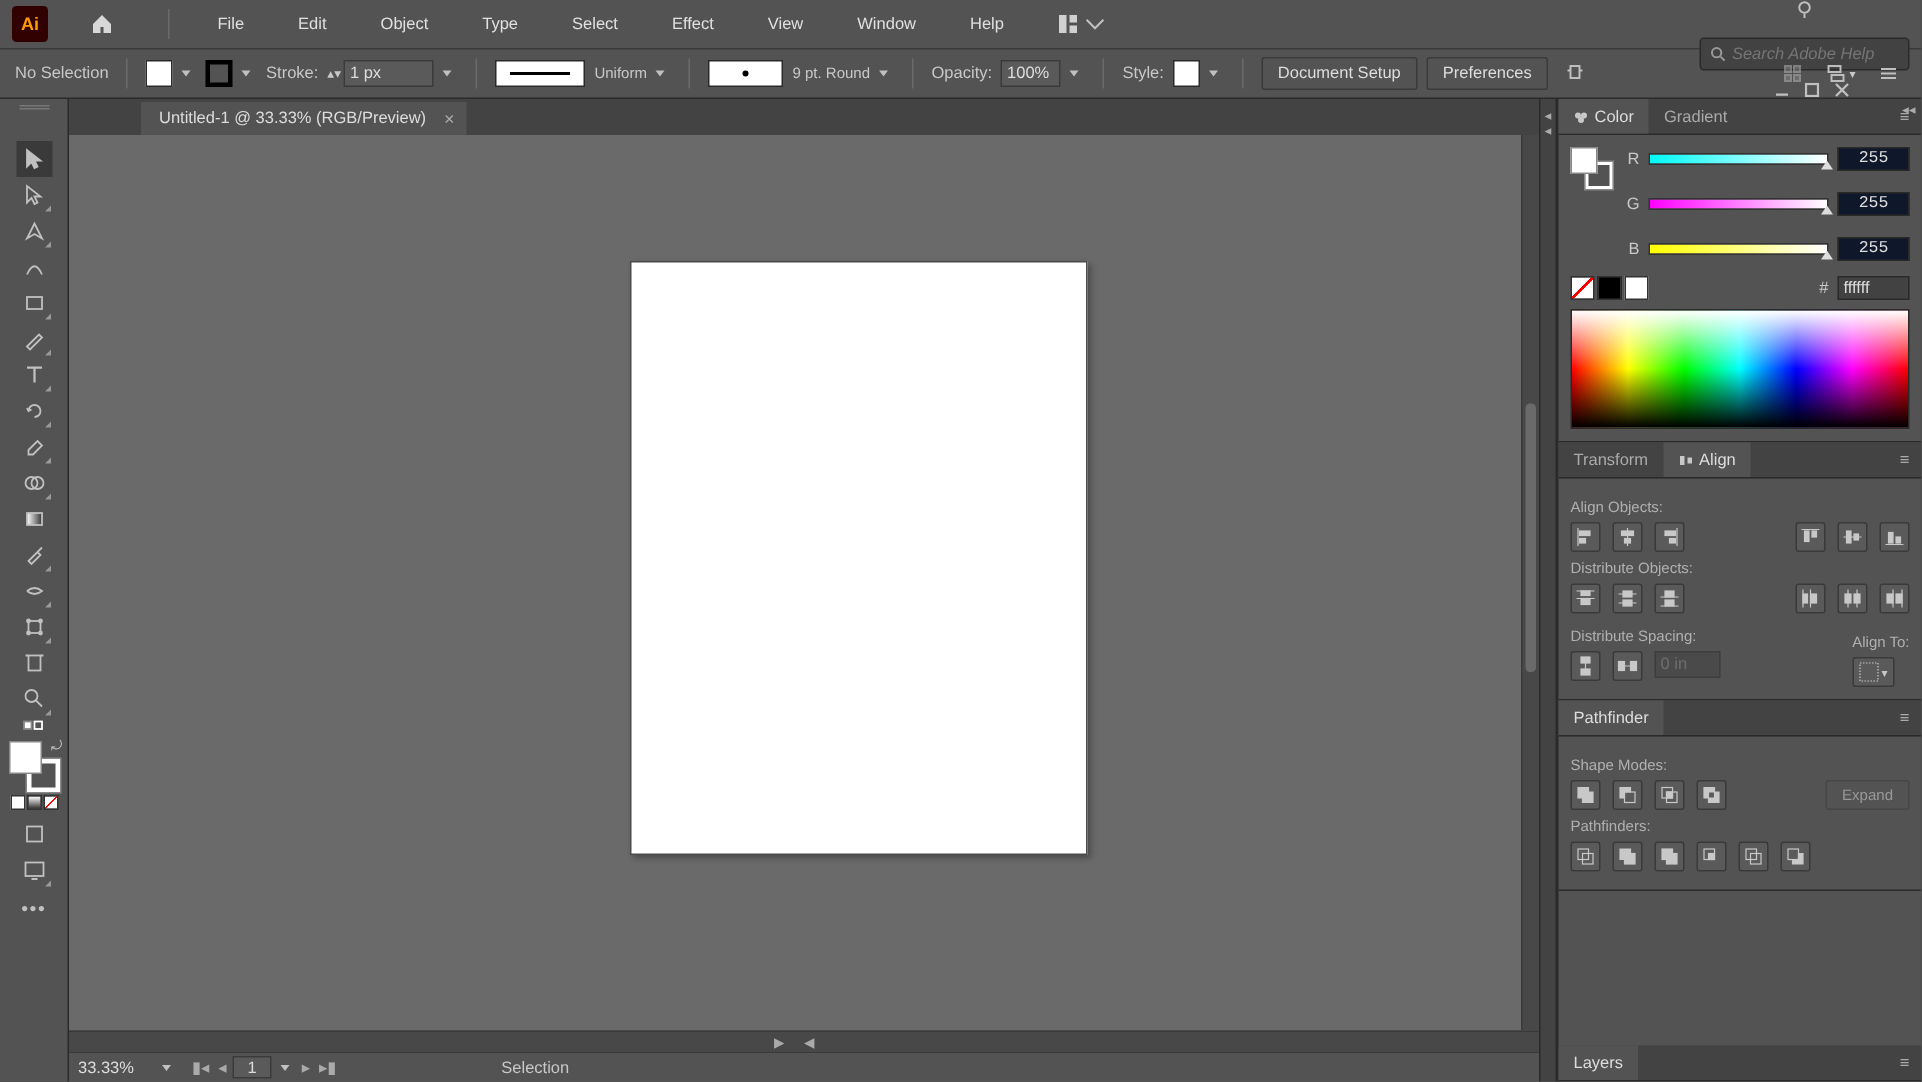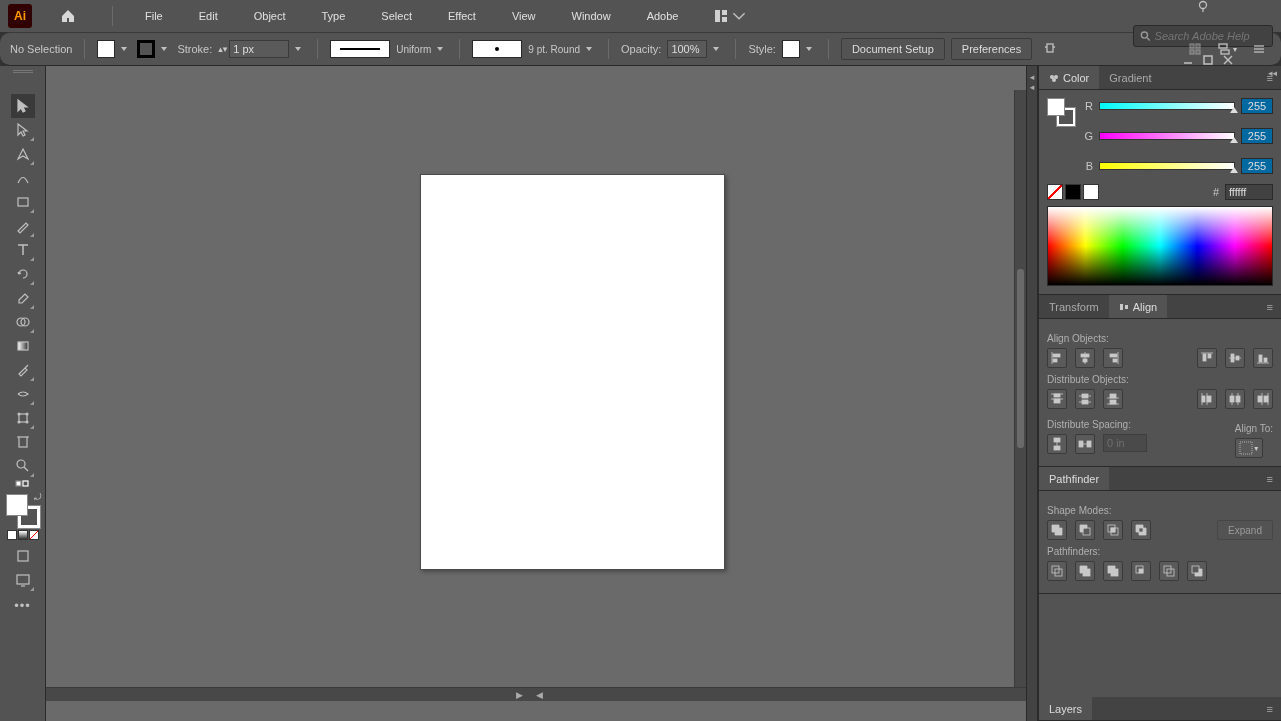--- a/index.html
+++ b/index.html
@@ -14,21 +14,21 @@
 .wkspace svg { width:14px; height:14px; fill:#d0d0d0; }
 .menubar-right { margin-left:auto; display:flex; align-items:center; gap:6px;flex-direction:column; }
 .ic-btn { width:24px; height:24px; display:flex; align-items:center; justify-content:center; cursor:pointer; }
 .ic-btn svg { width:14px; height:14px; fill:none; stroke:#c0c0c0; stroke-width:1.3; }
 .search-box { display:flex; align-items:center; background:#424242; border:1px solid #2a2a2a; border-radius:3px; padding:2px 6px; width:140px; height:22px; }
 .search-box svg { width:12px; height:12px; fill:none; stroke:#999; stroke-width:1.5; margin-right:4px; }
 .search-box input { background:transparent; border:none; outline:none; color:#999; width:100%; font-style:italic; }
 .win-btns { display:flex; gap:6px; margin-left:10px; }
 .win-btns div { width:14px; height:14px; cursor:pointer; display:flex; align-items:center; justify-content:center; }
 .win-btns svg { width:10px; height:10px; stroke:#c0c0c0; stroke-width:1.5; fill:none; }
-.ctrlbar { height:34px; background:#535353; border-top:1px solid #3a3a3a; border-bottom:1px solid #2a2a2a; display:flex; align-items:center; padding:0 10px; gap:6px;border-radius:10px; }
+.ctrlbar { height:34px; background:#535353; border-top:1px solid #3a3a3a; border-bottom:1px solid #2a2a2a; display:flex; align-items:center; padding:0 10px; gap:6px; }
 .ctrl-label { color:#c8c8c8; font-size:11px; }
 .swatch { width:18px; height:18px; border:1px solid #2a2a2a; cursor:pointer; }
 .dd-arrow { width:0; height:0; border-left:3px solid transparent; border-right:3px solid transparent; border-top:4px solid #c0c0c0; margin:0 4px; cursor:pointer; }
 .stroke-prev { width:60px; height:18px; background:#fff; display:flex; align-items:center; justify-content:center; border:1px solid #2a2a2a; }
 .stroke-prev .line { width:40px; height:2px; background:#000; }
 .brush-prev { width:50px; height:18px; background:#fff; border:1px solid #2a2a2a; display:flex; align-items:center; justify-content:center; gap:3px; }
 .brush-prev .dot { width:4px; height:4px; background:#000; border-radius:50%; }
 .num-fld { width:60px; height:18px; background:#5a5a5a; border:1px solid #3a3a3a; color:#ddd; padding:0 3px; }
 .btn { height:22px; padding:0 10px; background:#535353; border:1px solid #3a3a3a; color:#ddd; cursor:pointer; display:inline-flex; align-items:center; border-radius:2px; }
 .ctrlbar-right { margin-left:auto; display:flex; align-items:center; gap:8px; }
@@ -77,21 +77,21 @@
 .pbody { padding:8px; border-bottom:1px solid #2a2a2a; }
 .color-panel { display:flex; gap:8px; }
 .mini-fs { width:28px; height:28px; position:relative; flex-shrink:0; }
 .mini-fs .f { position:absolute; top:0; left:0; width:18px; height:18px; background:#fff; border:1px solid #888; }
 .mini-fs .s { position:absolute; bottom:0; right:0; width:18px; height:18px; background:#535353; border:2px solid #fff; box-shadow:0 0 0 1px #888; }
 .sliders { flex:1; display:flex; flex-direction:column; gap:14px; }
 .slider-row { display:flex; align-items:center; gap:6px; }
 .slider-row .lbl { width:10px; text-align:right; }
 .slider-row .track { flex:1; height:8px; position:relative; border:1px solid #333; }
 .slider-row .track .thumb { position:absolute; right:-4px; top:4px; width:0; height:0; border-left:4px solid transparent; border-right:4px solid transparent; border-bottom:6px solid #ddd; }
-.slider-row input { width:32px; height:16px; background:#0369a1; border:1px solid #2a2a2a; color:#ddd; text-align:center; }
+.slider-row input { width:48px; height:16px; background:#0f172a; border:1px solid #2a2a2a; color:#ddd; text-align:center;font-family:Liberation Mono, monospace; }
 .track.r { background:linear-gradient(to right,#00f9f9,#fff); }
 .track.g { background:linear-gradient(to right,#f0f,#fff); }
 .track.b { background:linear-gradient(to right,#ff0,#fff); }
 .hex-row { display:flex; align-items:center; gap:6px; margin-top:10px; }
 .hex-swatches { display:flex; gap:2px; }
 .hex-swatches div { width:16px; height:16px; border:1px solid #333; }
 .hex-row .hash { margin-left:auto; }
 .hex-row input { width:48px; height:16px; background:#424242; border:1px solid #2a2a2a; color:#ddd; padding:0 3px; }
 .spectrum { height:80px; margin-top:6px; background:
   linear-gradient(to bottom, rgba(255,255,255,1), rgba(255,255,255,0) 50%, rgba(0,0,0,0) 50%, rgba(0,0,0,1)),
@@ -117,21 +117,21 @@
     </div>
   <div class="menu-sep"></div>
   <div class="menu-item">File</div>
   <div class="menu-item">Edit</div>
   <div class="menu-item">Object</div>
   <div class="menu-item">Type</div>
   <div class="menu-item">Select</div>
   <div class="menu-item">Effect</div>
   <div class="menu-item">View</div>
   <div class="menu-item">Window</div>
-  <div class="menu-item">Adobe</div>
+  <div class="menu-item">Help</div>
   <div class="wkspace">
     <svg viewBox="0 0 14 14">
         <rect x="1" y="1" width="5" height="12"></rect>
         <rect x="8" y="1" width="5" height="5"></rect>
         <rect x="8" y="8" width="5" height="5"></rect>
       </svg>
     <svg viewBox="0 0 10 10">
         <path d="M1 3 L5 7 L9 3" fill="none" stroke="#c0c0c0"></path>
       </svg>
   </div>
@@ -396,28 +396,47 @@
         <svg viewBox="0 0 16 16">
           <rect x="2" y="3" width="12" height="9"></rect>
           <line x1="6" y1="14" x2="10" y2="14"></line>
         </svg>
         <div class="corner"></div>
       </div>
     <div class="ellipsis">•••</div>
   </div>
 
   <div class="canvas-area">
+    <div class="tab-strip" style="position:absolute;top:0;left:0;right:0;background:#434343">
+      <div class="doc-tab">
+        <span>Untitled-1 @ 33.33% (RGB/Preview)</span>
+        <span class="x">×</span>
+      </div>
+    </div>
     <div class="right-arrows" style="top:26px">▸▸</div>
     <div class="artboard"></div>
     <div class="scroll-v">
         <div class="thumb"></div>
       </div>
     <div class="scroll-h">
       <span class="arrow-r">▶</span>
         <span class="arrow-l">◀</span>
+    </div>
+    <div class="status">
+      <input value="33.33%" style="">
+        <div class="dd-arrow"></div>
+      <div class="nav-btns">
+        <span>▮◂</span>
+        <span>◂</span>
+        <input value="1" style="">
+        <div class="dd-arrow"></div>
+        <span>▸</span>
+        <span>▸▮</span>
+      </div>
+      <span style="margin-left:100px">Selection</span>
     </div>
   </div>
 
   <div class="panels-flex">
   <div class="panel-collapse">
         <div class="arrow">◂◂</div>
       </div>
   <div class="panels">
     <div class="panel-expand-arrows">◂◂</div>
 

